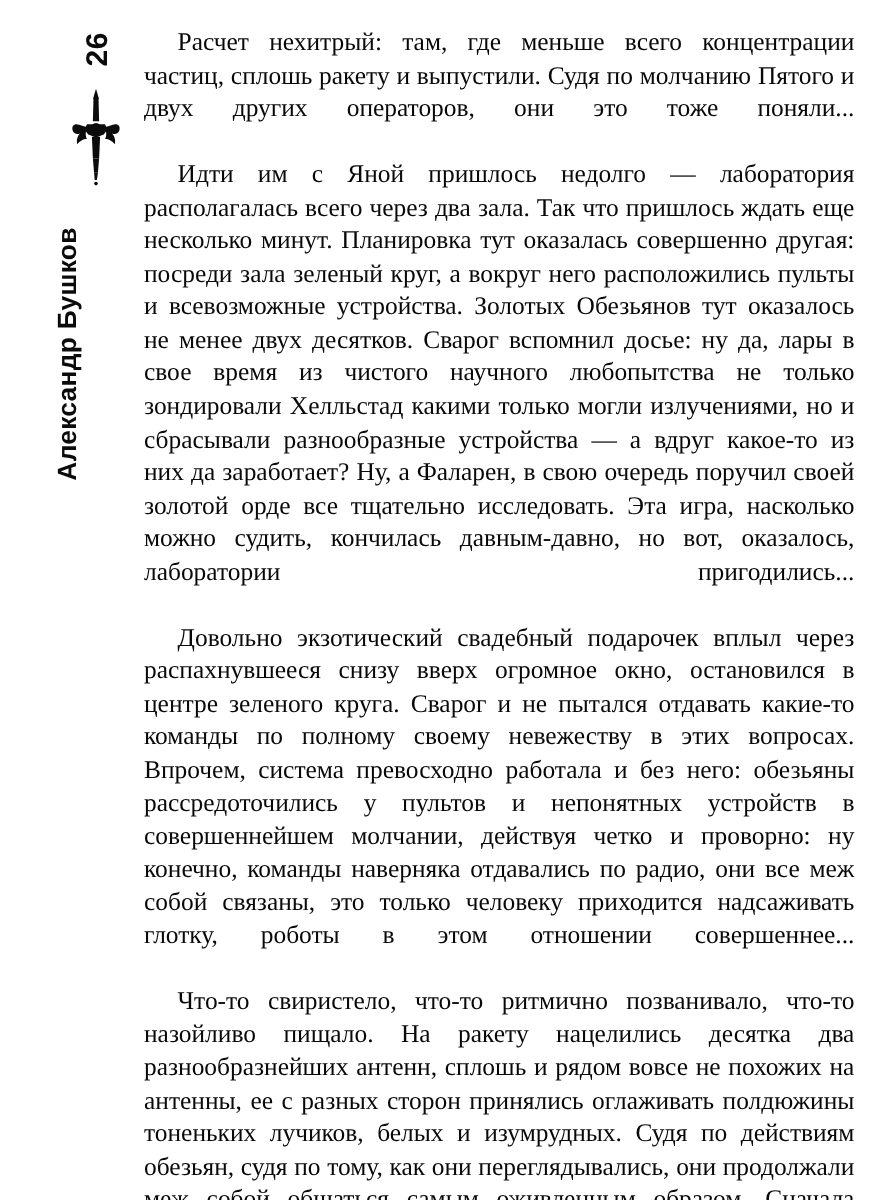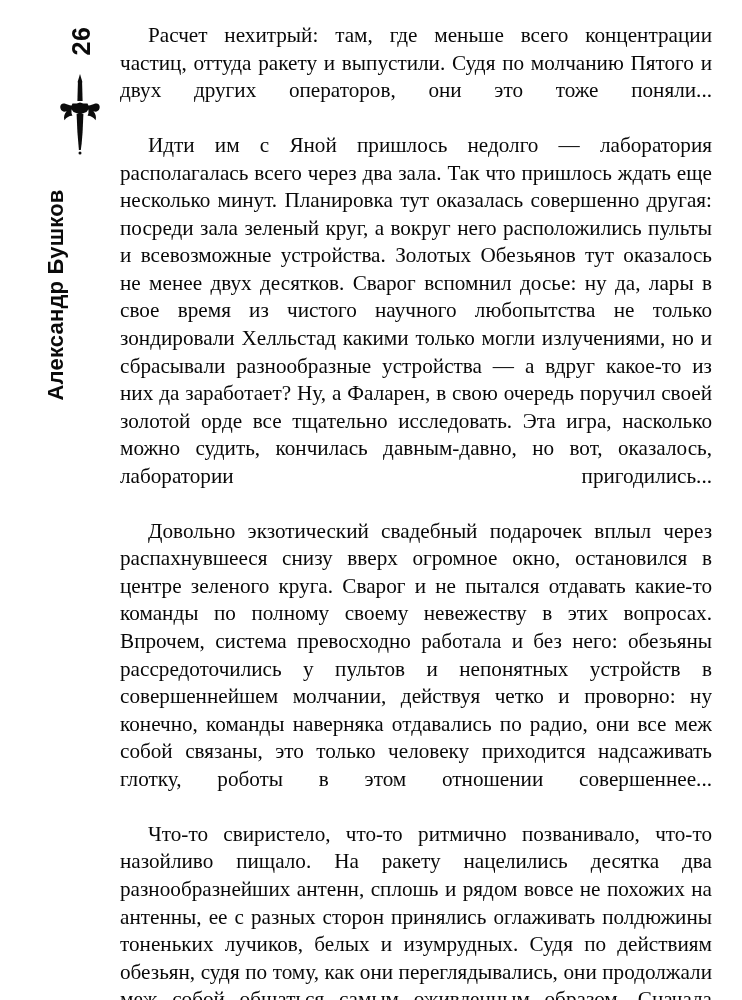--- a/index.html
+++ b/index.html
@@ -141,19 +141,19 @@
         </g>
       </svg>
     </div>
 
     <div class="author-rail">
       <span class="author-name">Александр Бушков</span>
     </div>
   </div>
 
   <div class="textblock">
-    <p class="para">Расчет нехитрый: там, где меньше всего концентрации частиц, оттуда ракету и выпустили. Судя по молчанию Пятого и двух других операторов, они это тоже поняли...</p>
+    <p class="para">Расчет нехитрый: там, где меньше всего концентрации частиц, сплошь ракету и выпустили. Судя по молчанию Пятого и двух других операторов, они это тоже поняли...</p>
     <p class="para">Идти им с Яной пришлось недолго — лаборатория располагалась всего через два зала. Так что пришлось ждать еще несколько минут. Планировка тут оказалась совершенно другая: посреди зала зеленый круг, а вокруг него расположились пульты и всевозможные устройства. Золотых Обезьянов тут оказалось не менее двух десятков. Сварог вспомнил досье: ну да, лары в свое время из чистого научного любопытства не только зондировали Хелльстад какими только могли излучениями, но и сбрасывали разнообразные устройства — а вдруг какое-то из них да заработает? Ну, а Фаларен, в свою очередь поручил своей золотой орде все тщательно исследовать. Эта игра, насколько можно судить, кончилась давным-давно, но вот, оказалось, лаборатории пригодились...</p>
     <p class="para">Довольно экзотический свадебный подарочек вплыл через распахнувшееся снизу вверх огромное окно, остановился в центре зеленого круга. Сварог и не пытался отдавать какие-то команды по полному своему невежеству в этих вопросах. Впрочем, система превосходно работала и без него: обезьяны рассредоточились у пультов и непонятных устройств в совершеннейшем молчании, действуя четко и проворно: ну конечно, команды наверняка отдавались по радио, они все меж собой связаны, это только человеку приходится надсаживать глотку, роботы в этом отношении совершеннее...</p>
     <p class="para">Что-то свиристело, что-то ритмично позванивало, что-то назойливо пищало. На ракету нацелились десятка два разнообразнейших антенн, сплошь и рядом вовсе не похожих на антенны, ее с разных сторон принялись оглаживать полдюжины тоненьких лучиков, белых и изумрудных. Судя по действиям обезьян, судя по тому, как они переглядывались, они продолжали меж собой общаться самым оживленным образом. Сначала Сварог хотел приказать, чтобы они говорили вслух, но тут же спохватился: что он во всем этом поймет? Нужно ждать результатов...</p>
   </div>
 
 </div>
 
 </body></html>

